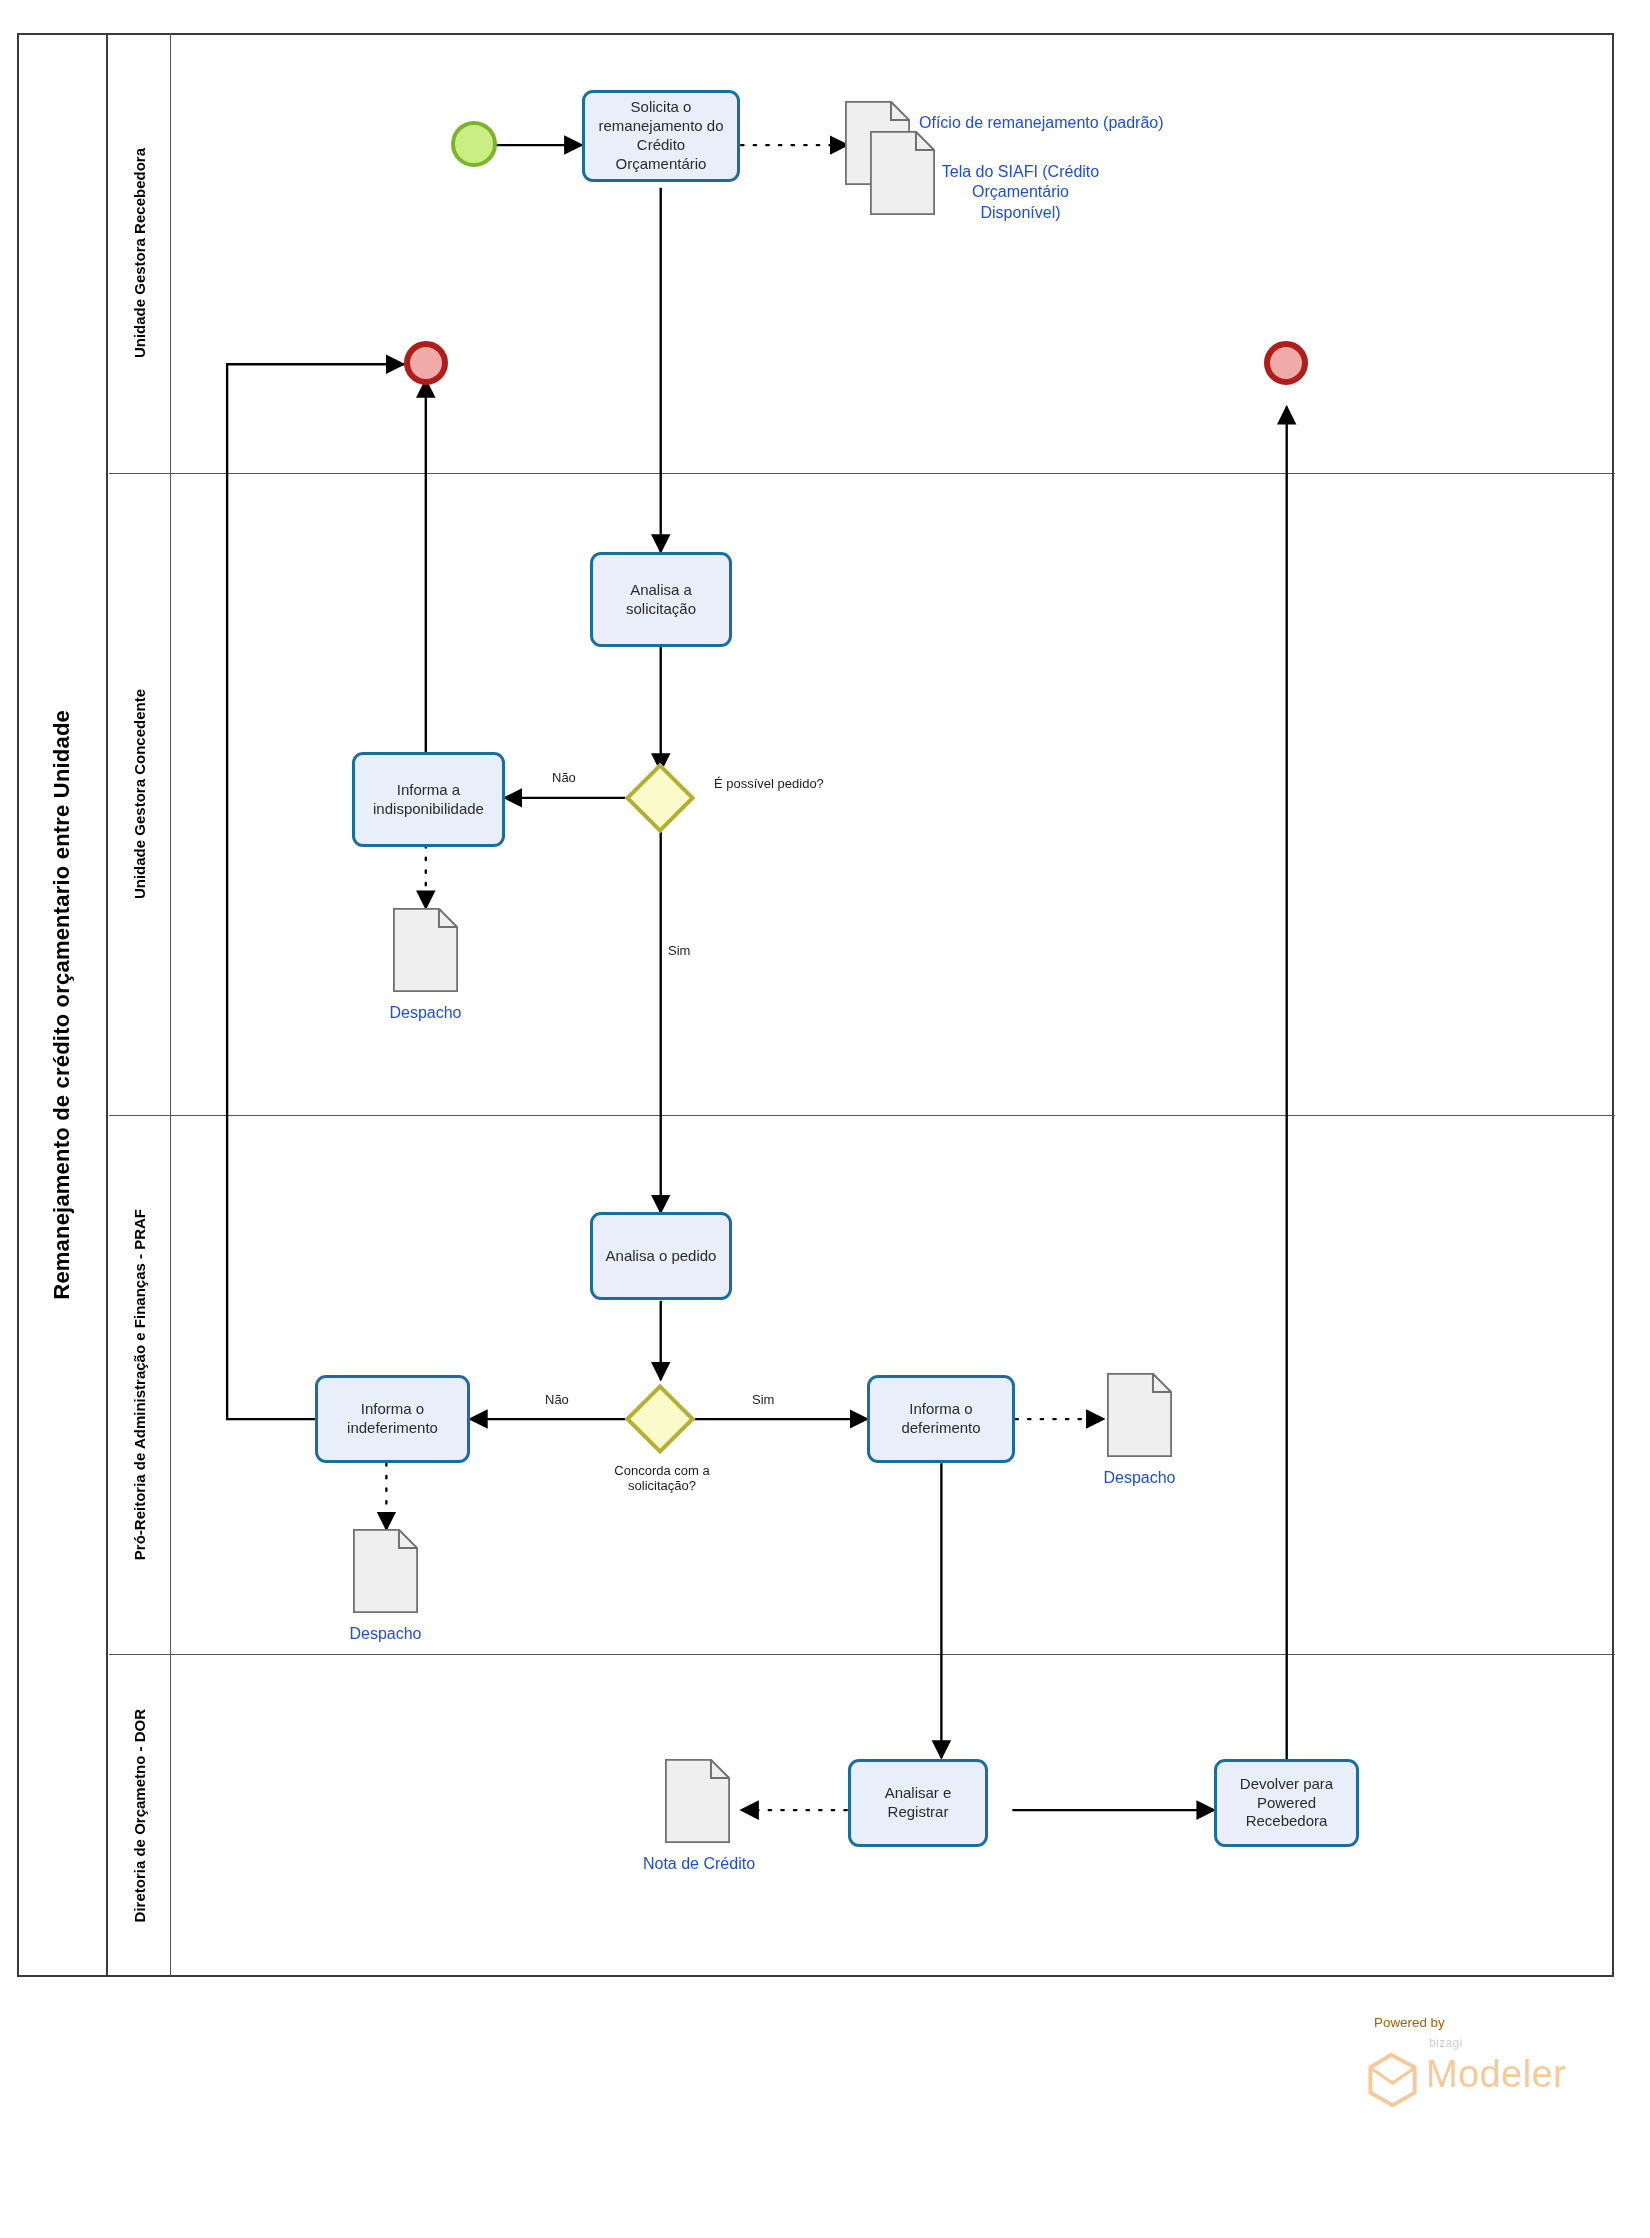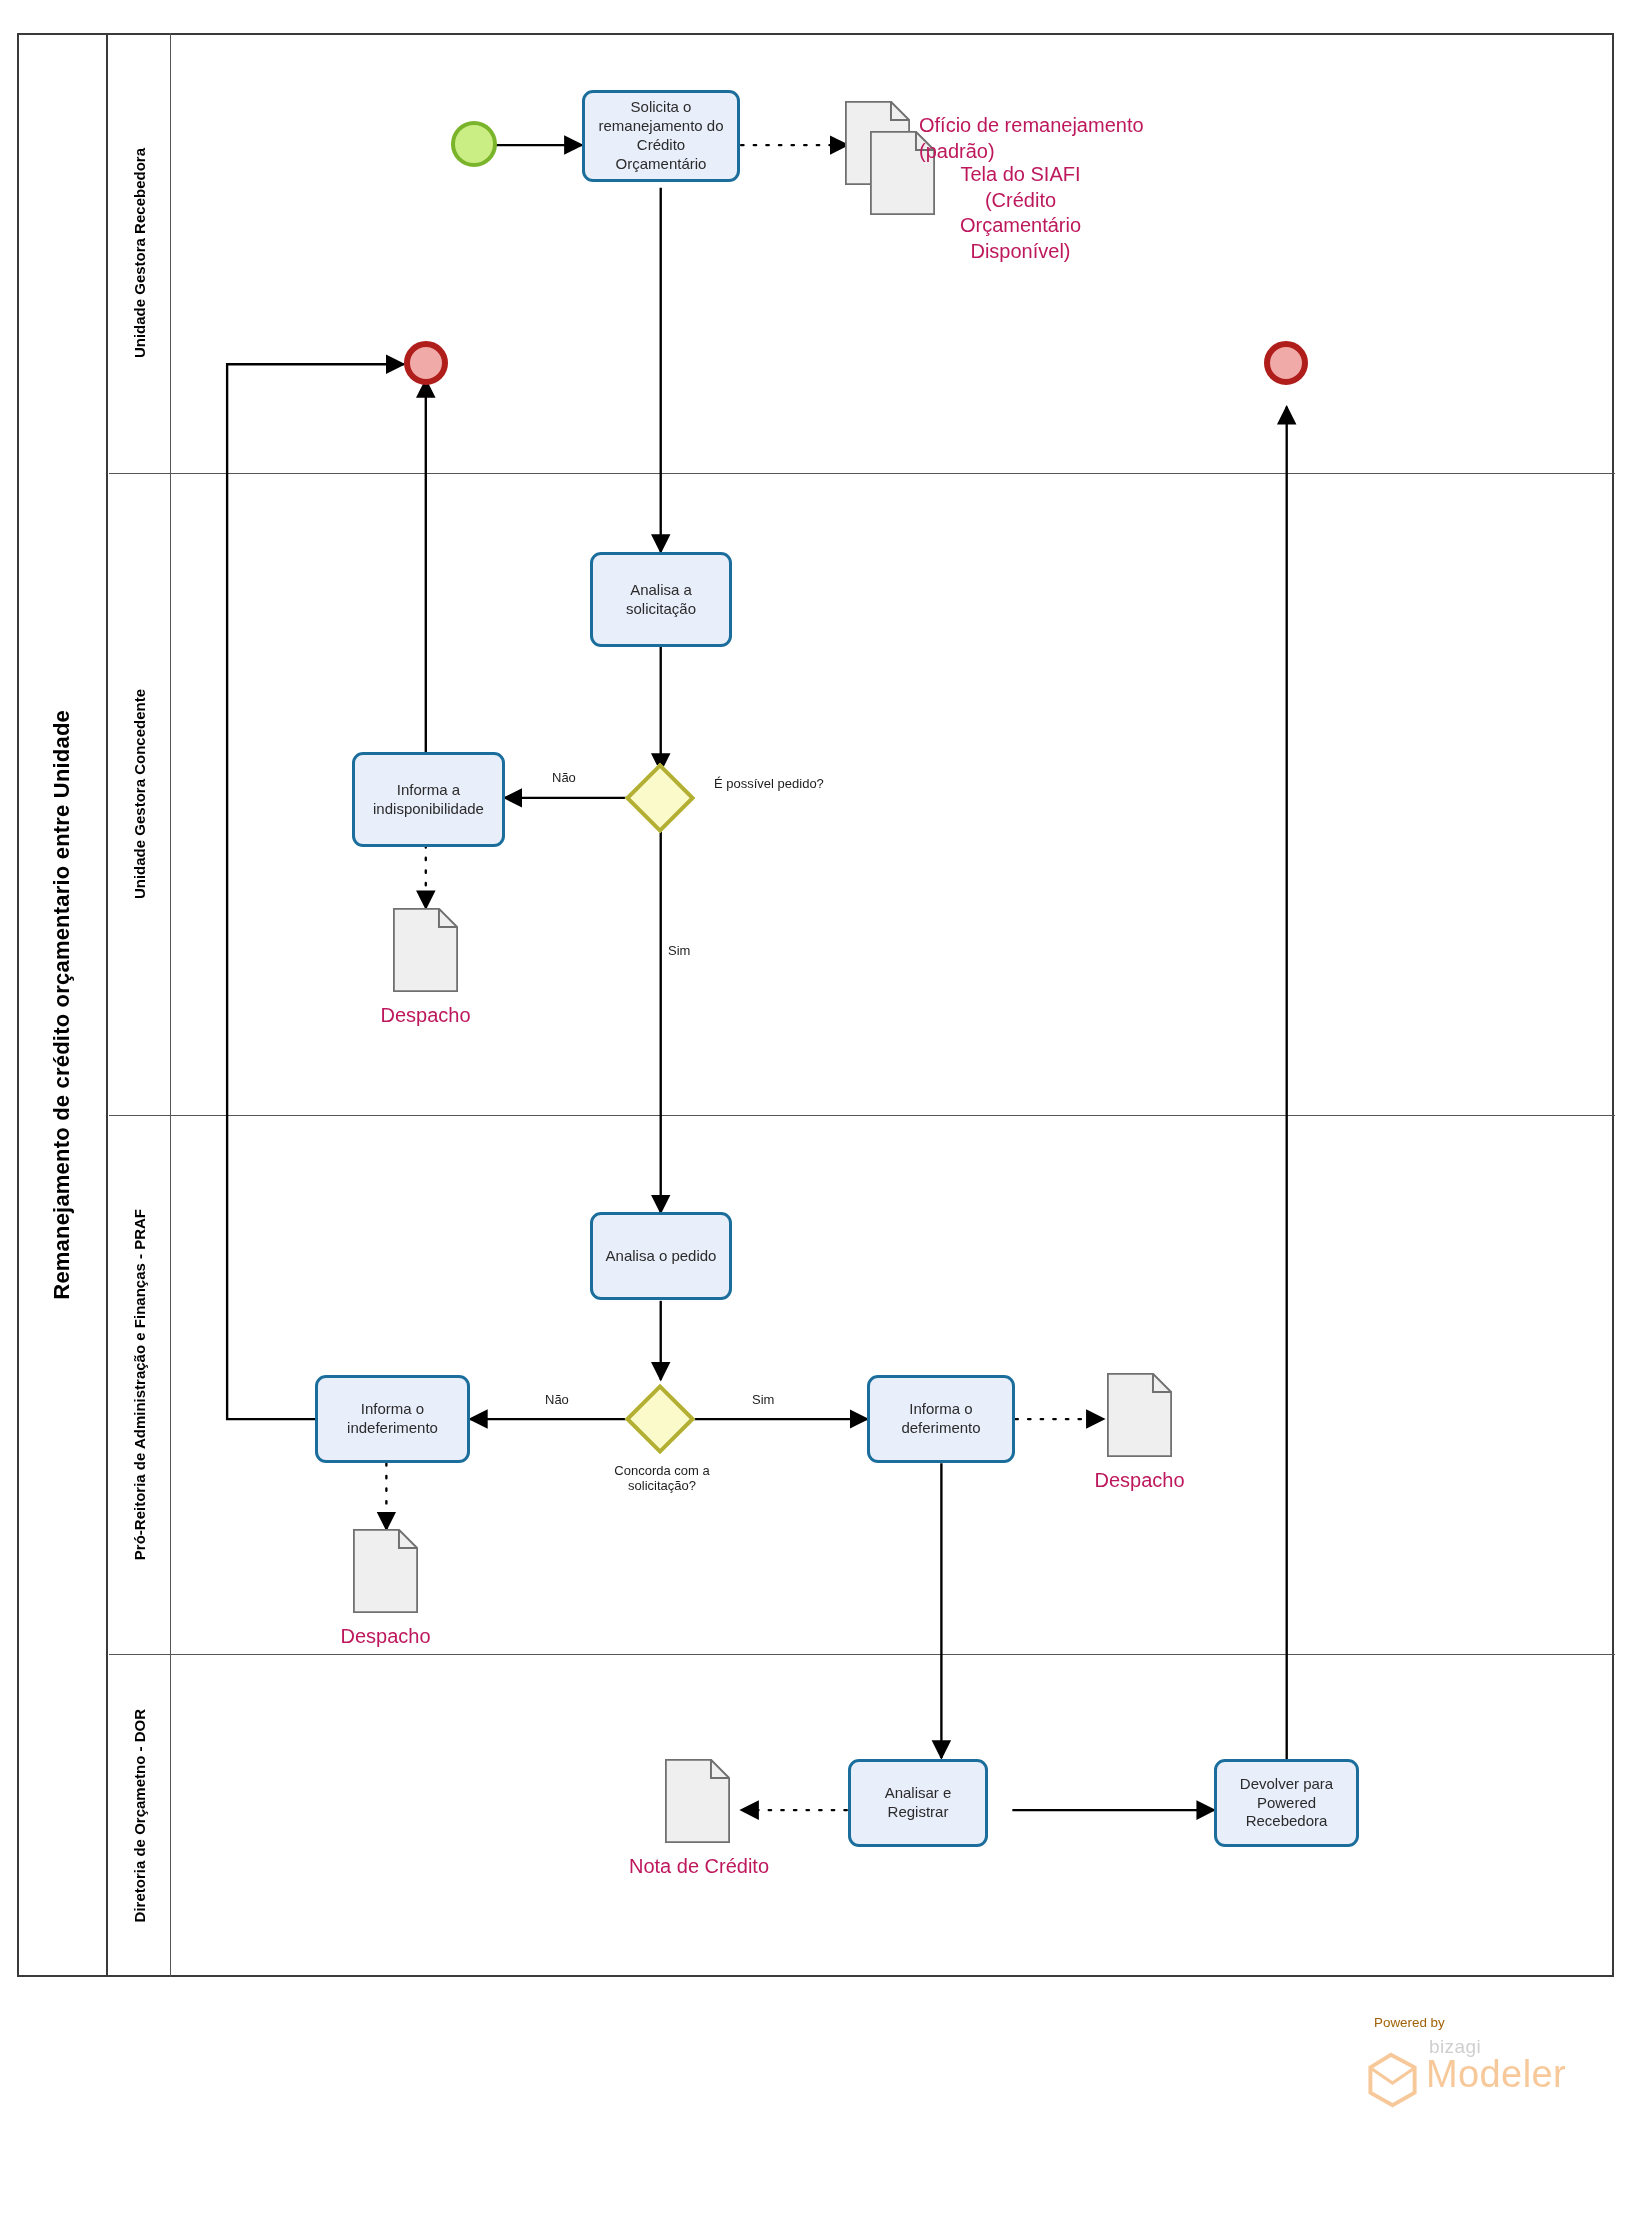--- a/index.html
+++ b/index.html
@@ -112,22 +112,22 @@
     border: 4px solid #B2AF33;
     transform: rotate(45deg);
   }
   .doc {
     position: absolute;
     box-sizing: border-box;
   }
   .doc svg { display: block; }
   .doc-label {
     position: absolute;
-    font-size: 20px;
-    color: #be185d;
+    font-size: 16px;
+    color: #1d4ed8;
     text-align: center;
     line-height: 1.28;
   }
   .doc-label.left { text-align: left; }
 
   
   .flow-layer {
     position: absolute;
     left: 0; top: 0;
     width: 1651px; height: 2239px;
@@ -150,21 +150,21 @@
   }
   .wm-powered {
     position: absolute;
     left: 24px; top: 0;
     font-size: 13.4px;
     color: #a16207;
   }
   .wm-bizagi {
     position: absolute;
     left: 79px; top: 20.5px;
-    font-size: 19px;
+    font-size: 12px;
     color: #cfcfcf;
     letter-spacing: 0.4px;
   }
   .wm-modeler {
     position: absolute;
     left: 76px; top: 38px;
     font-size: 38px;
     color: #F7C99A;
     letter-spacing: 0.4px;
   }

